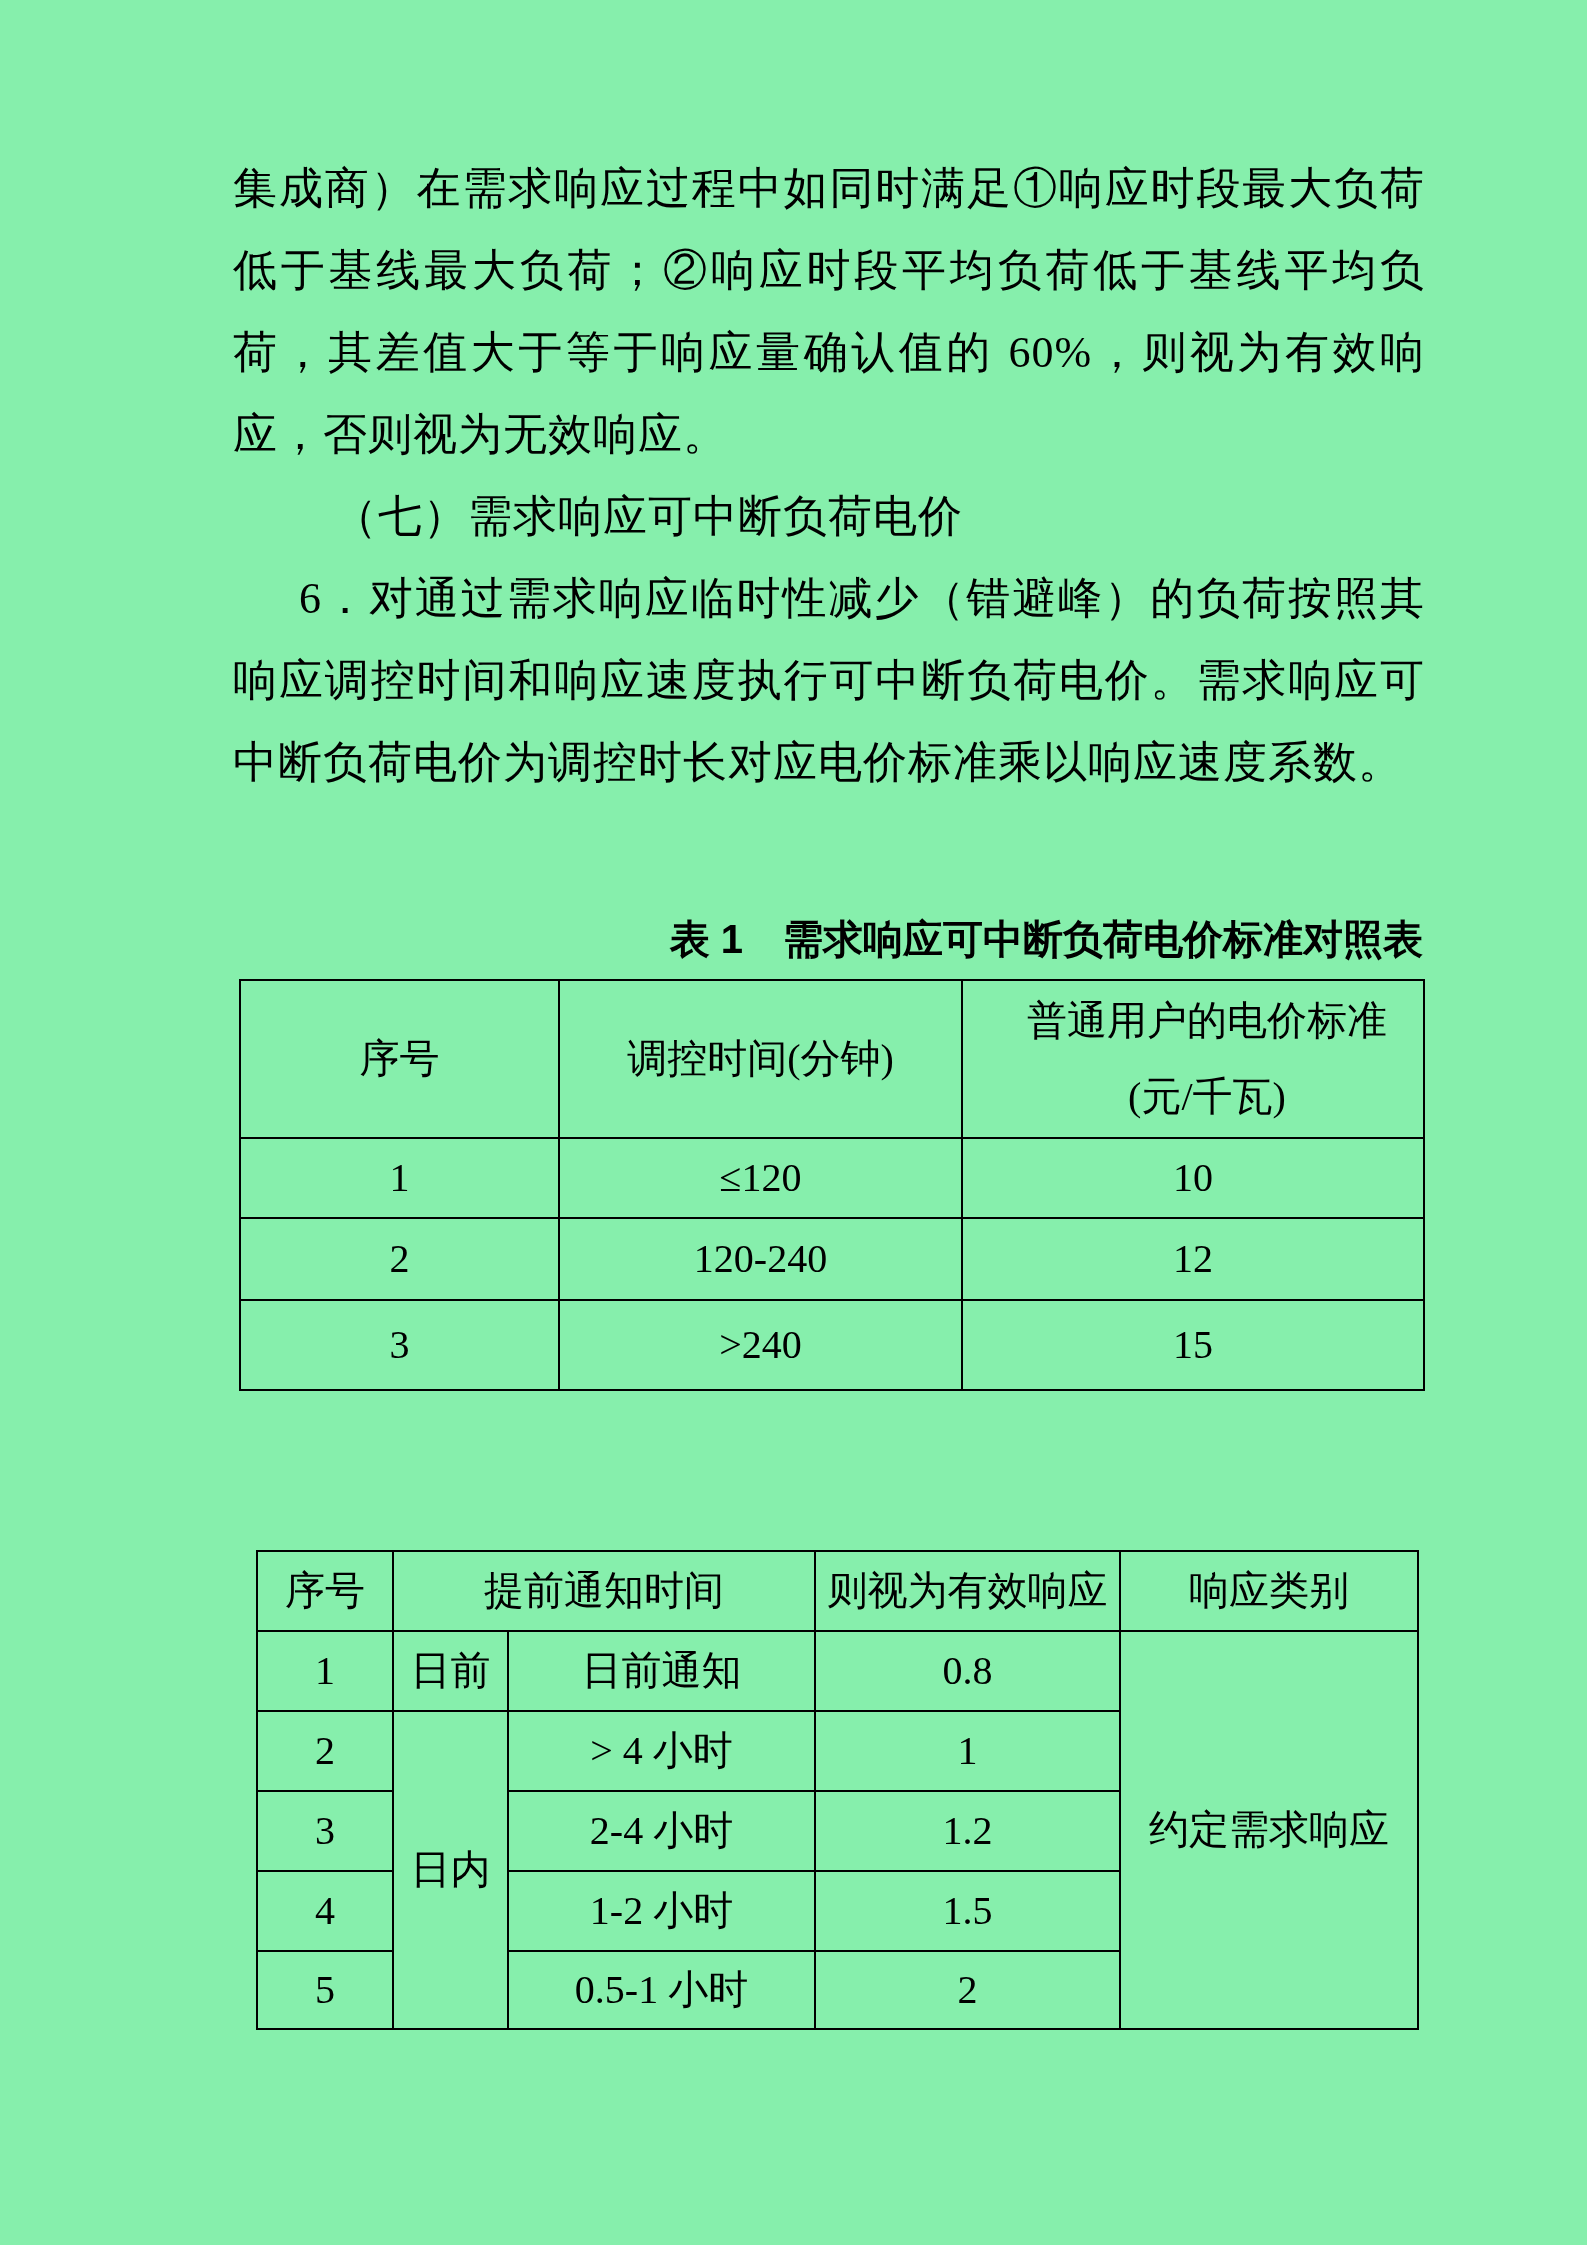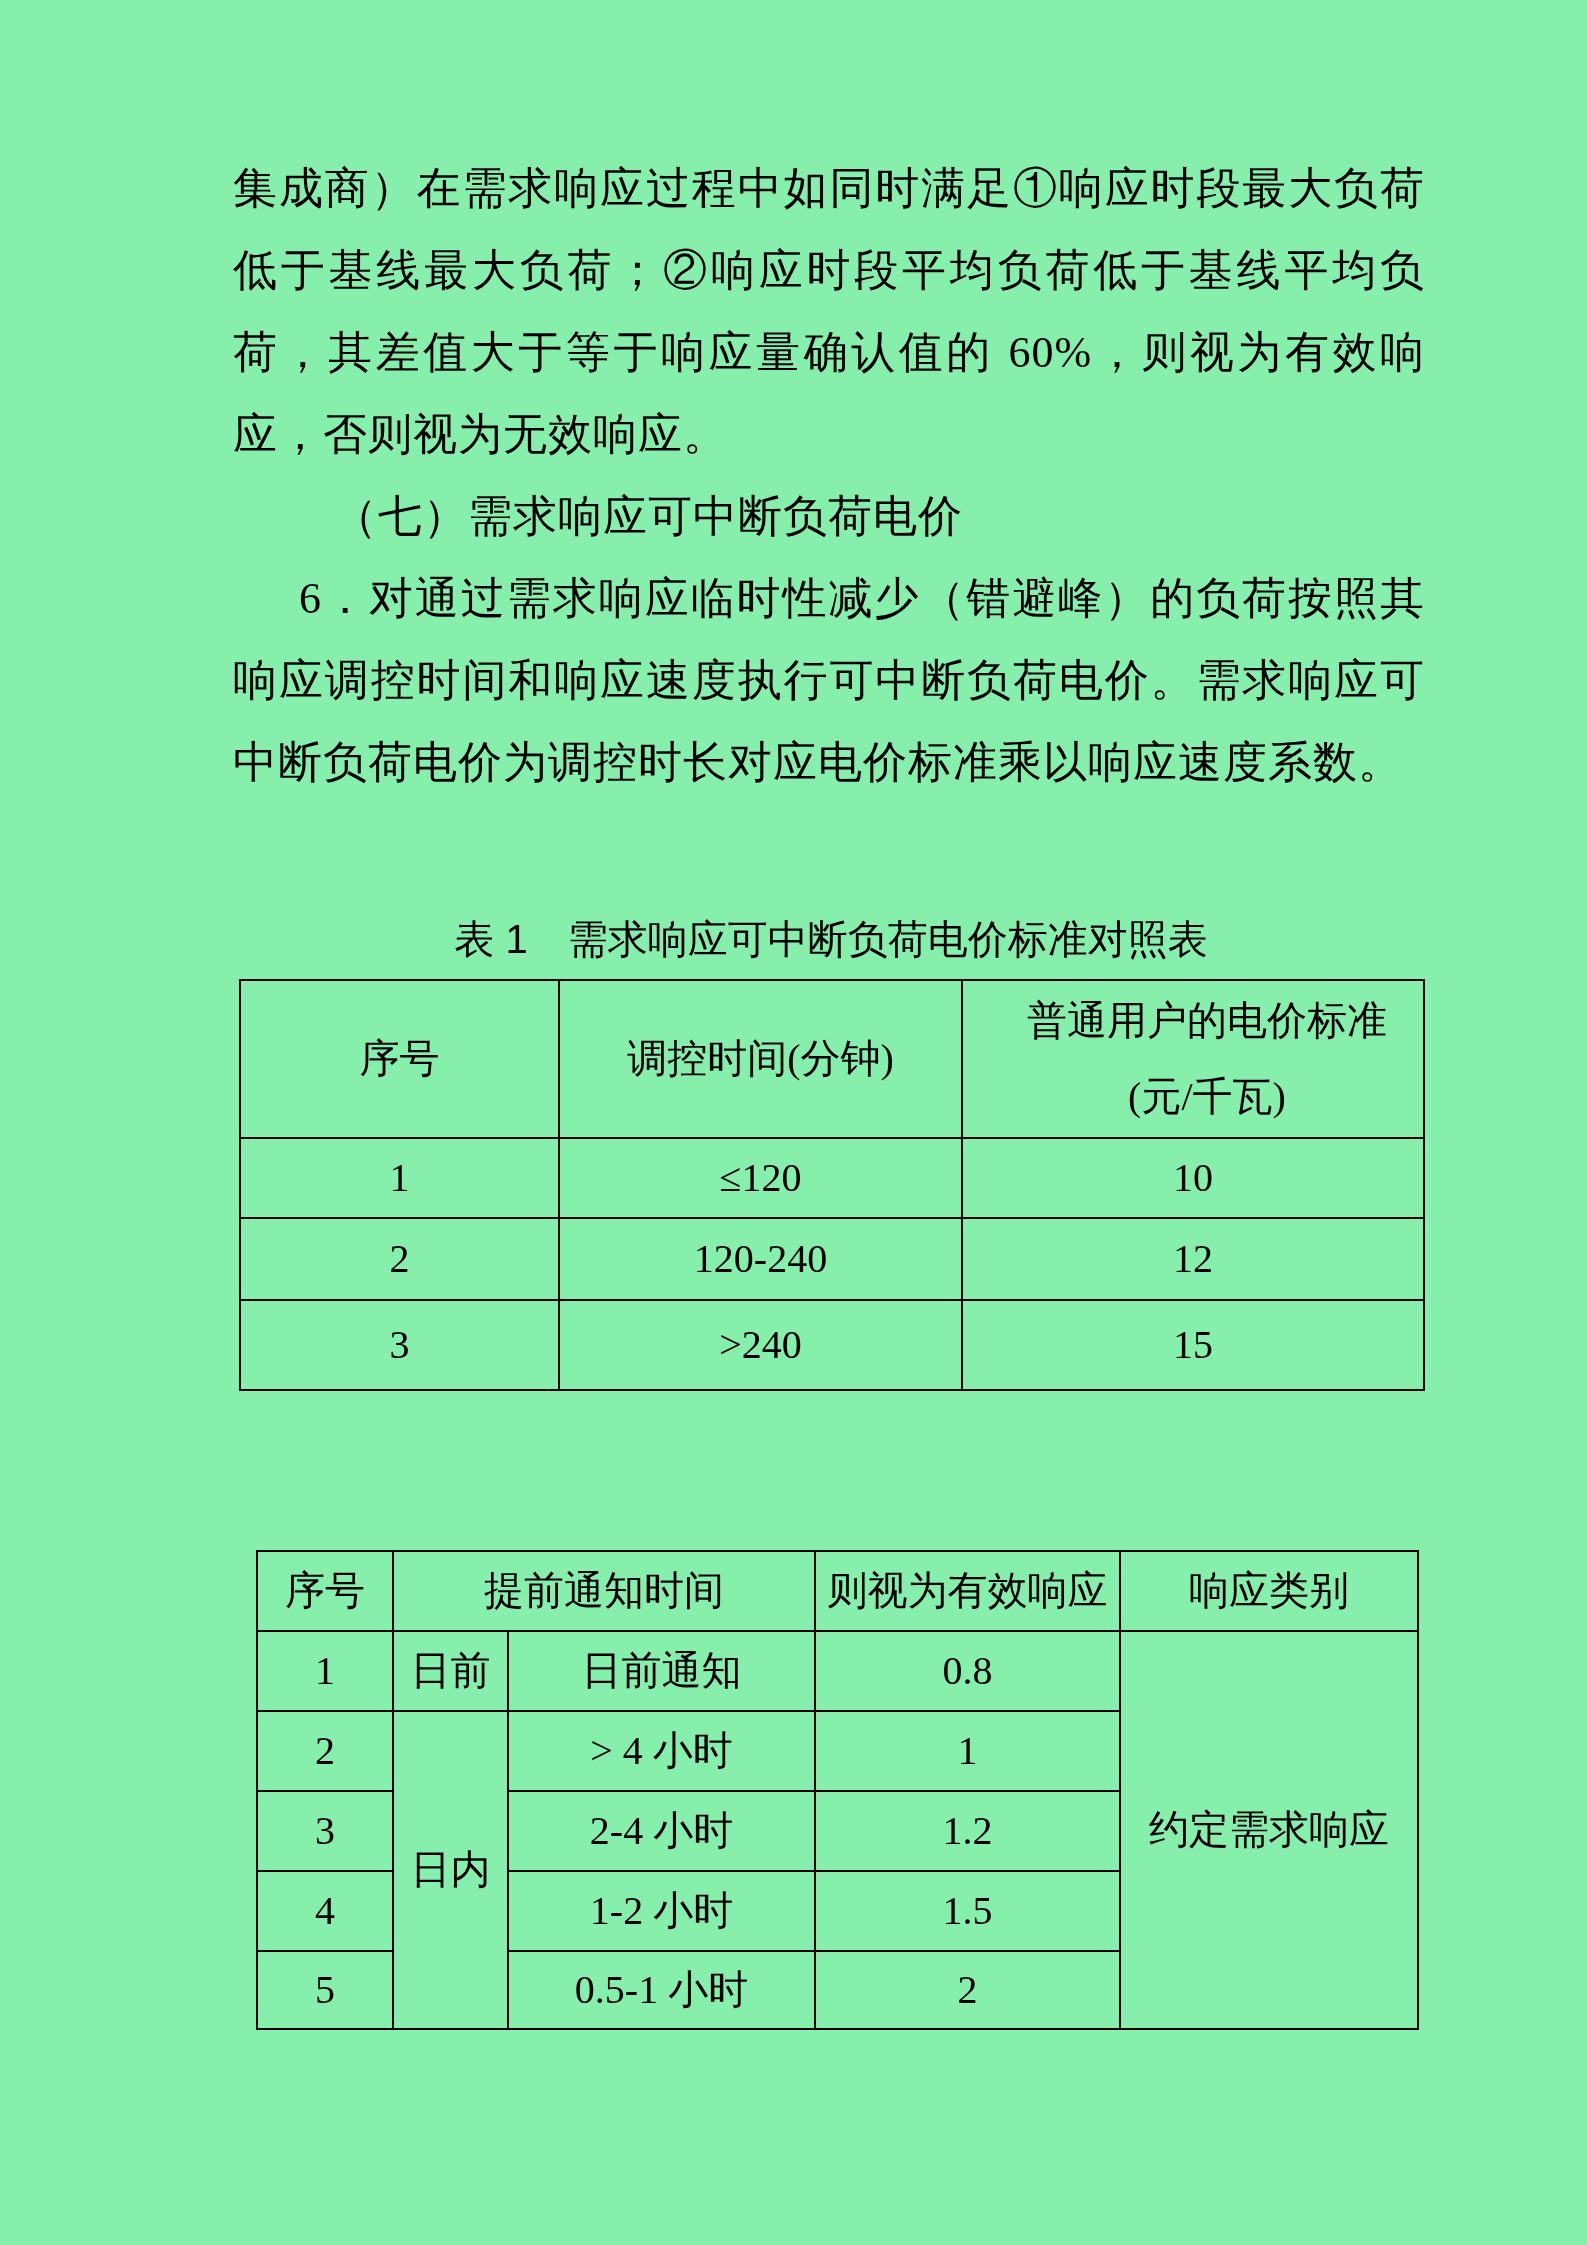--- a/index.html
+++ b/index.html
@@ -21,23 +21,23 @@
     line-height: 82px;
     text-align: justify;
     letter-spacing: 1px;
   }
   .body-text p { margin: 0; }
   .para-indent-section { text-indent: 100px; }
   .para-indent-item { text-indent: 66px; }
 
   .table-title {
     position: absolute;
-    text-align: center;
+    text-align: right;
     font-family: "Liberation Sans", "DejaVu Sans", sans-serif;
-    font-weight: 400;
+    font-weight: 700;
     font-size: 40px;
     line-height: 48px;
   }
   .t1-title { left: 239px; top: 915px; width: 1184px; }
   .t2-title { left: 256px; top: 1490px; width: 1161px; }
 
   table.doc-table {
     position: absolute;
     border-collapse: collapse;
     table-layout: fixed;

